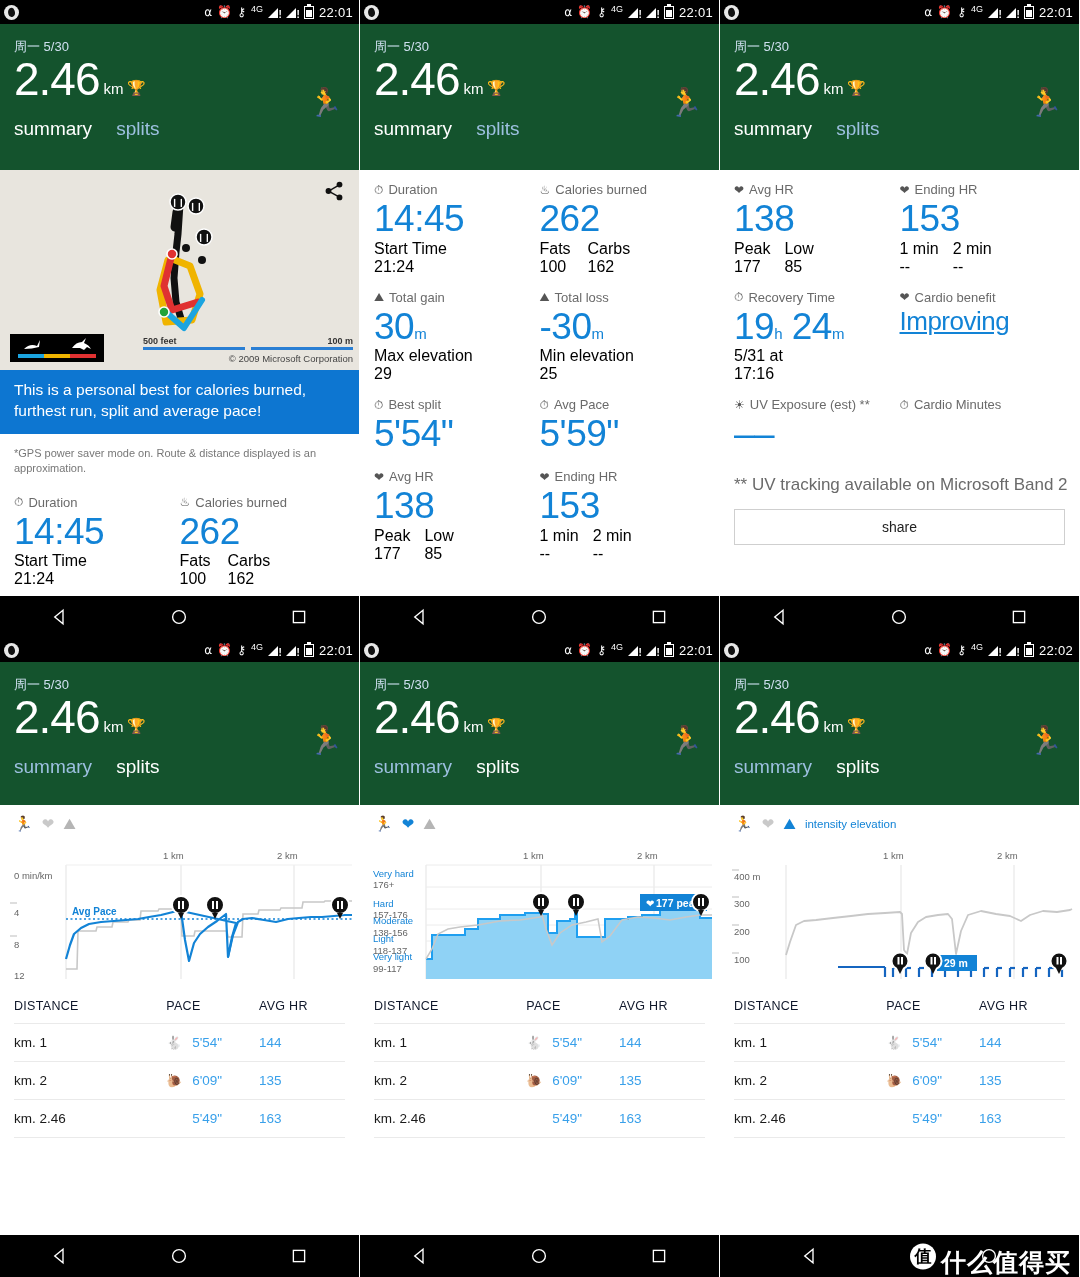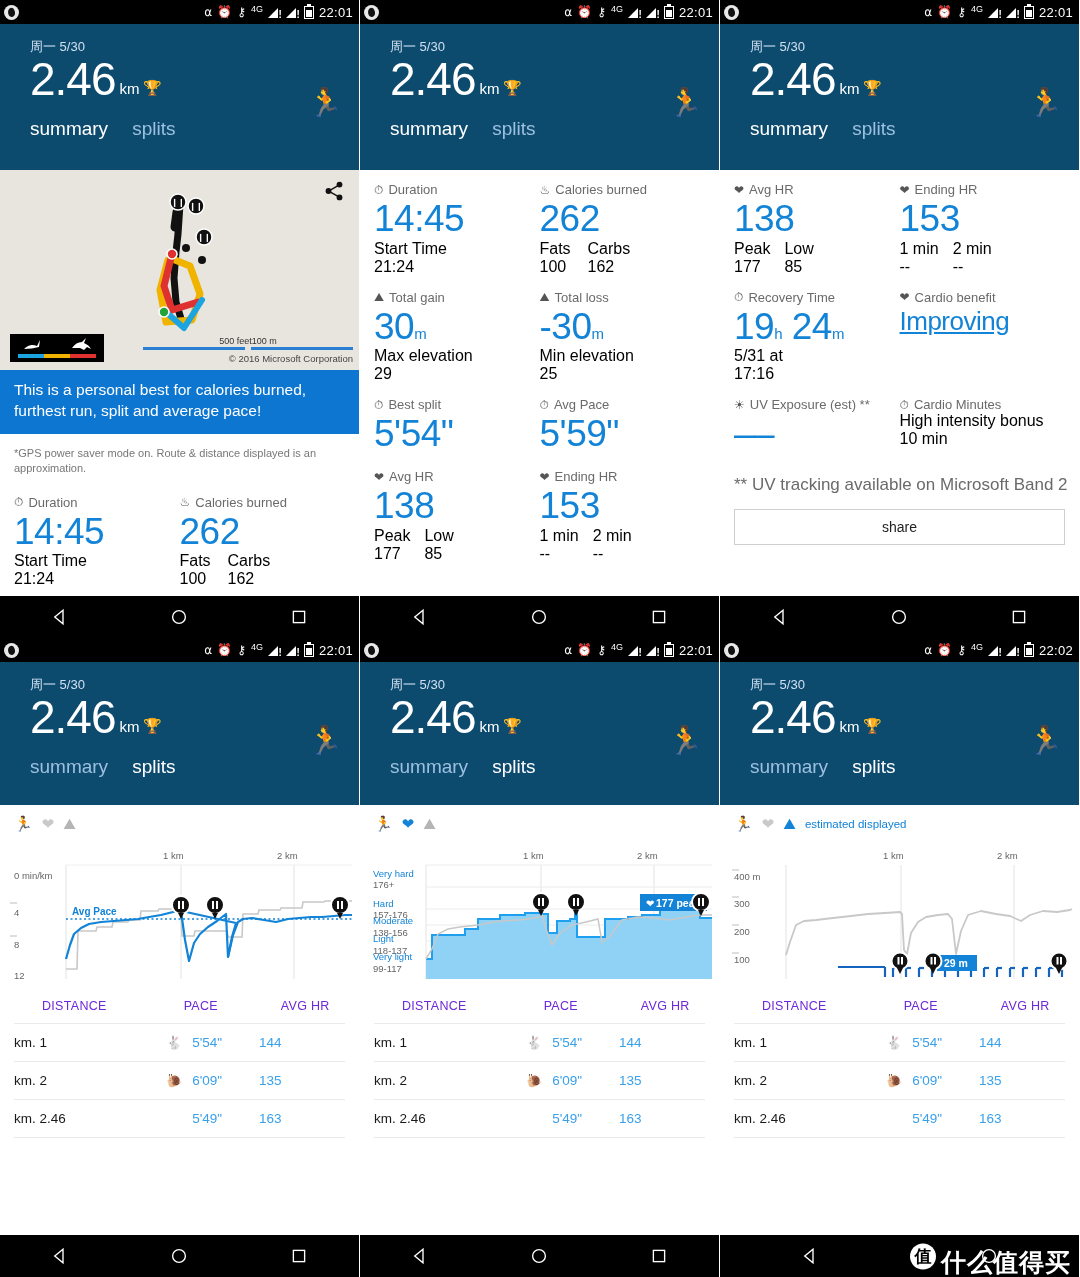--- a/index.html
+++ b/index.html
@@ -31,40 +31,40 @@
   .sig { width:13px; height:11px; position:relative; display:inline-block; }
   .sig::before{ content:""; position:absolute; left:0; bottom:0;
     width:0; height:0; border-left:10px solid transparent; border-bottom:10px solid #fff;}
   .sig::after{ content:"!"; position:absolute; right:-1px; bottom:-2px; font-size:10px; font-weight:bold; color:#fff;}
   .batt { width:10px; height:13px; border:1.5px solid #fff; position:relative; display:inline-block;}
   .batt::before{content:"";position:absolute;left:2px;top:-3px;width:4px;height:2px;background:#fff;}
   .batt::after{content:"";position:absolute;left:1px;bottom:1px;right:1px;height:7px;background:#fff;}
   .g4 { font-size:9px; line-height:1; position:relative; top:-3px; }
 
   
-  .header { background:#0c4a6e; color:#fff; padding:14px 14px 0 30px; position:relative; height:146px; }
+  .header { background:#14532d; color:#fff; padding:14px 14px 0 14px; position:relative; height:146px; }
   .header.compact { height:143px; }
   .hdr-date { font-size:13px; color:#cfe0f0; margin-bottom:-4px; }
   .hdr-distance { display:flex; align-items:flex-end; gap:4px; margin-top:4px; }
   .hdr-big { font-size:46px; font-weight:300; line-height:1; letter-spacing:-1px; }
   .hdr-unit { font-size:15px; padding-bottom:5px; }
   .hdr-trophy { font-size:15px; padding-bottom:5px; }
   .hdr-tabs { display:flex; gap:24px; margin-top:16px; font-size:19px; }
   .tab { color:#9dc0e0; }
   .tab.active { color:#ffffff; }
   .runner {
     position:absolute; right:16px; top:62px; font-size:28px; color:#fff;
   }
 
   
   .map { height:200px; background:#e8e5de; position:relative; }
   .share-ico { position:absolute; right:14px; top:10px; width:22px; height:22px; }
   .route { position:absolute; left:50%; top:12px; transform:translateX(-50%); }
   .mapscale { position:absolute; right:6px; bottom:20px; width:210px; font-size:9px; color:#333; }
-  .mapscale .row { display:flex; justify-content:center; }
+  .mapscale .row { display:flex; justify-content:space-between;font-weight:bold; }
   .mapscale .bars { display:flex; gap:6px; margin-top:1px; }
   .mapscale .bars span { display:block; height:3px; background:#2a7fd4; flex:1; }
   .mapcopy { position:absolute; right:6px; bottom:6px; font-size:9.5px; color:#444; }
   .maplogo { position:absolute; left:10px; bottom:8px; width:94px; height:28px; background:#000; }
   .maplogo .stripes { position:absolute; left:8px; right:8px; bottom:4px; height:4px; display:flex; }
   .maplogo .stripes i { flex:1; display:block; }
   .maplogo svg { position:absolute; left:8px; top:3px; }
 
   
   .banner { background:#0d76d1; color:#fff; font-size:15.5px; line-height:1.35; padding:10px 14px 12px 14px; }
@@ -108,21 +108,21 @@
   .chartbox { position:relative; height:150px; margin:4px 0 0 0; }
   .chartbox svg { display:block; }
 
   
   .splits { padding:0 14px; }
   .sp-head { display:flex; font-size:12.5px; color:#6a6a6a; padding:12px 0 10px 0; letter-spacing:.3px; }
   .sp-row { display:flex; font-size:13.5px; align-items:center; padding:11px 0; border-top:1px solid #eaeaea; }
   .sp-c1 { width:46%; color:#1a1a1a; }
   .sp-c2 { width:28%; color:#39a0ea; display:flex; align-items:center; gap:6px; }
   .sp-c3 { width:26%; color:#39a0ea; }
-  .sp-head .sp-c1,.sp-head .sp-c2,.sp-head .sp-c3 { color:#6d28d9;margin-left:28px; }
+  .sp-head .sp-c1,.sp-head .sp-c2,.sp-head .sp-c3 { color:#0f172a; }
   .animal { color:#1565c0; font-size:13px; width:20px; display:inline-block; }
 
   
   .watermark { position:absolute; right:8px; top:50%; transform:translateY(-50%);
                display:flex; align-items:center; gap:5px; color:#fff; }
   .wm-circle { width:26px; height:26px; border-radius:50%; background:#fff; color:#000;
                display:flex; align-items:center; justify-content:center; font-size:17px; font-weight:bold;}
   .wm-text { font-size:25px; font-weight:bold; letter-spacing:1px;margin-top:12px; }
 </style>
 </head>
@@ -208,21 +208,21 @@
       <div class="mapscale">
         <div class="row">
           <span>500 feet</span>
           <span>100 m</span>
         </div>
         <div class="bars">
             <span></span>
             <span></span>
           </div>
       </div>
-      <div class="mapcopy">© 2016 Microsoft Corporation</div>
+      <div class="mapcopy">© 2009 Microsoft Corporation</div>
     </div>
 
     <div class="banner">This is a personal best for calories burned, furthest run, split and average pace!</div>
     <div class="note">*GPS power saver mode on. Route &amp; distance displayed is an approximation.</div>
 
     <div class="metrics">
       <div class="mrow">
         <div class="mcell">
           <div class="mlabel">
               <span class="gi">⏱</span>
@@ -526,26 +526,20 @@
           <div class="mlabel">
               <span class="gi">☀</span>
               <span>UV Exposure (est) **</span>
             </div>
           <div class="mvalue">––</div>
         </div>
         <div class="mcell">
           <div class="mlabel">
               <span class="gi">⏱</span>
               <span>Cardio Minutes</span>
-            </div>
-          <div class="msubrow">
-              <div class="c">
-            <span class="sg">High intensity bonus</span>
-            <span class="sv">10 min</span>
-              </div>
             </div>
         </div>
       </div>
     </div>
 
     <div class="footnote">** UV tracking available on Microsoft Band 2</div>
     <div class="sharebtn">share</div>
 
     <div class="navbar">
       <svg class="nb" viewBox="0 0 24 24">
@@ -851,21 +845,21 @@
         <span class="tab">summary</span>
         <span class="tab active">splits</span>
       </div>
       <div class="runner">🏃</div>
     </div>
 
     <div class="chart-icons">
       <span class="ci ci-run">🏃</span>
       <span class="ci ci-hr">❤</span>
       <span class="ci ci-el on">⛰</span>
-      <span class="ci-label">estimated displayed</span>
+      <span class="ci-label">intensity elevation</span>
     </div>
 
     <div class="chartbox">
       <svg width="360" height="150" viewBox="0 0 360 150">
         <line x1="66" y1="28" x2="66" y2="142" stroke="#e3e3e3" stroke-width="1"></line>
         <line x1="181" y1="28" x2="181" y2="142" stroke="#e3e3e3" stroke-width="1"></line>
         <line x1="294" y1="28" x2="294" y2="142" stroke="#e3e3e3" stroke-width="1"></line>
         <text x="163" y="22" font-size="9.5" fill="#666" font-family="Liberation Sans">1 km</text>
         <text x="277" y="22" font-size="9.5" fill="#666" font-family="Liberation Sans">2 km</text>
         <text x="14" y="43" font-size="9.5" fill="#666" font-family="Liberation Sans">400 m</text>

